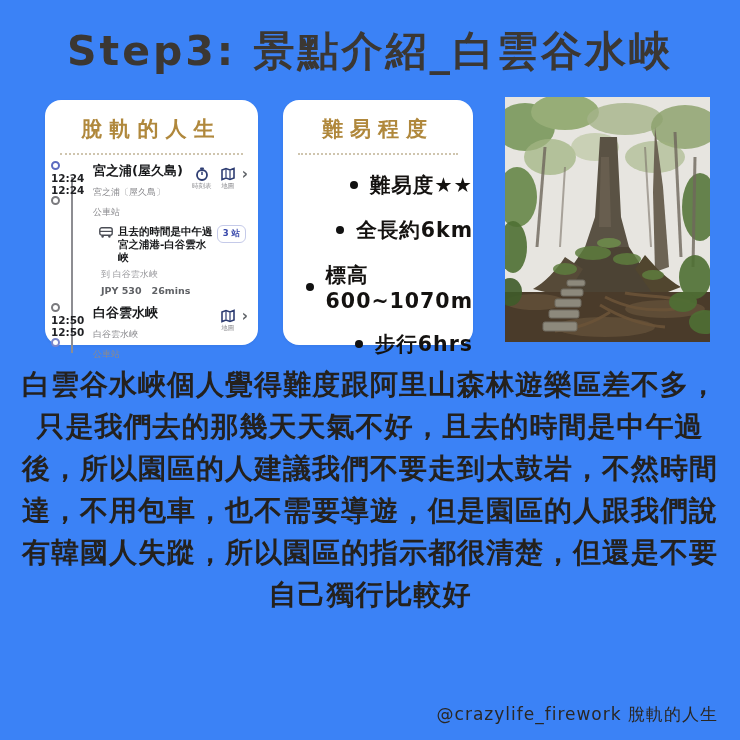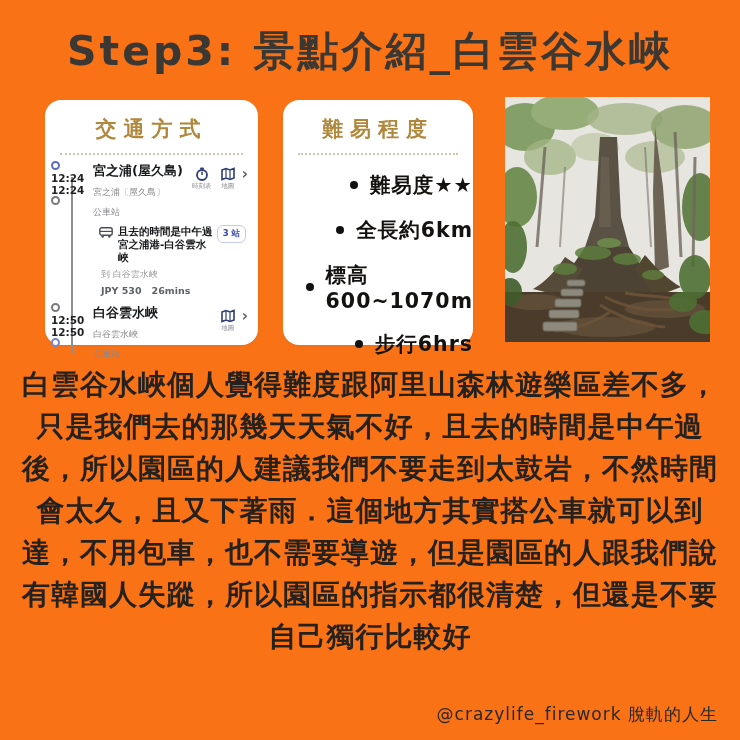--- a/index.html
+++ b/index.html
@@ -1,17 +1,17 @@
 <!DOCTYPE html>
 <html><head>
 <meta charset="utf-8">
 <style>
   html,body{margin:0;padding:0;}
   body{font-family:"DejaVu Sans","Liberation Sans",sans-serif;background:#f1ece3;}
-  .page{position:relative;width:740px;height:740px;background:#f97316;overflow:hidden;}
+  .page{position:relative;width:740px;height:740px;background:#3b82f6;overflow:hidden;}
 
   
   .title{position:absolute;top:24px;left:0;width:740px;text-align:center;
     font-size:41px;font-weight:800;color:#3b3733;letter-spacing:3px;}
 
   
   .card{position:absolute;top:100px;background:#ffffff;border-radius:16px;
     box-shadow:0 1px 3px rgba(0,0,0,0.06);}
   .card-transport{left:45px;width:213px;height:245px;}
   .card-difficulty{left:283px;width:190px;height:245px;}
@@ -66,21 +66,21 @@
   .footer{position:absolute;top:703px;right:22px;font-size:17px;font-weight:400;color:#2a2724;letter-spacing:1px;}
 </style>
 </head>
 <body>
 
 <div class="page">
 
   <div class="title">Step3: 景點介紹_白雲谷水峽</div>
 
   <div class="card card-transport">
-    <div class="card-header">交通方式</div>
+    <div class="card-header">脫軌的人生</div>
     <div class="dotted"></div>
 
     <div class="transit">
       <div class="tline"></div>
 
       <div class="trow">
         <div class="tcol">
           <span class="ring indigo"></span>
           <div class="ttime">12:24</div>
           <div class="ttime">12:24</div>
@@ -260,21 +260,20 @@
         <ellipse cx="8" cy="150" rx="14" ry="26"></ellipse>
         <ellipse cx="5" cy="195" rx="12" ry="14" fill="#3f5c2a"></ellipse>
       </g>
     </svg>
   </div>
 
   <div class="body-text">
     <div class="bline">白雲谷水峽個人覺得難度跟阿里山森林遊樂區差不多，</div>
     <div class="bline">只是我們去的那幾天天氣不好，且去的時間是中午過</div>
     <div class="bline">後，所以園區的人建議我們不要走到太鼓岩，不然時間</div>
-    <div class="bline">會太久，且又下著雨．這個地方其實搭公車就可以到</div>
     <div class="bline">達，不用包車，也不需要導遊，但是園區的人跟我們說</div>
     <div class="bline">有韓國人失蹤，所以園區的指示都很清楚，但還是不要</div>
     <div class="bline">自己獨行比較好</div>
   </div>
 
   <div class="footer">@crazylife_firework 脫軌的人生</div>
 
 </div>
 
 </body></html>

